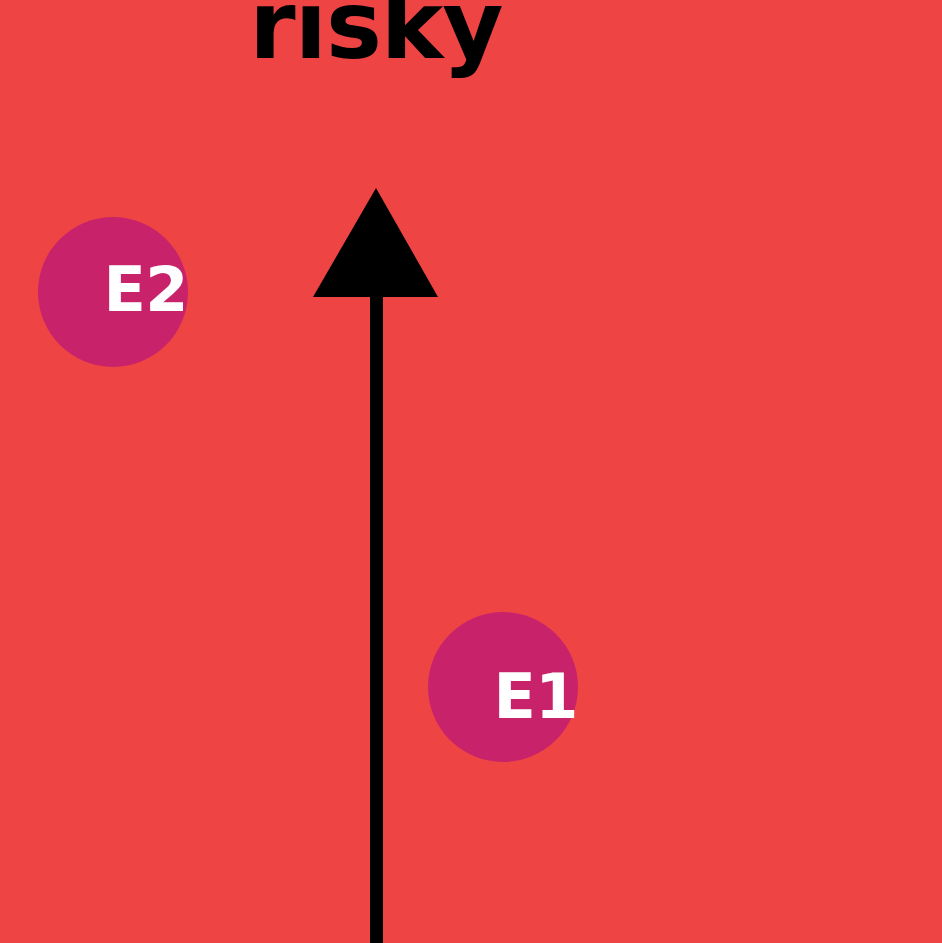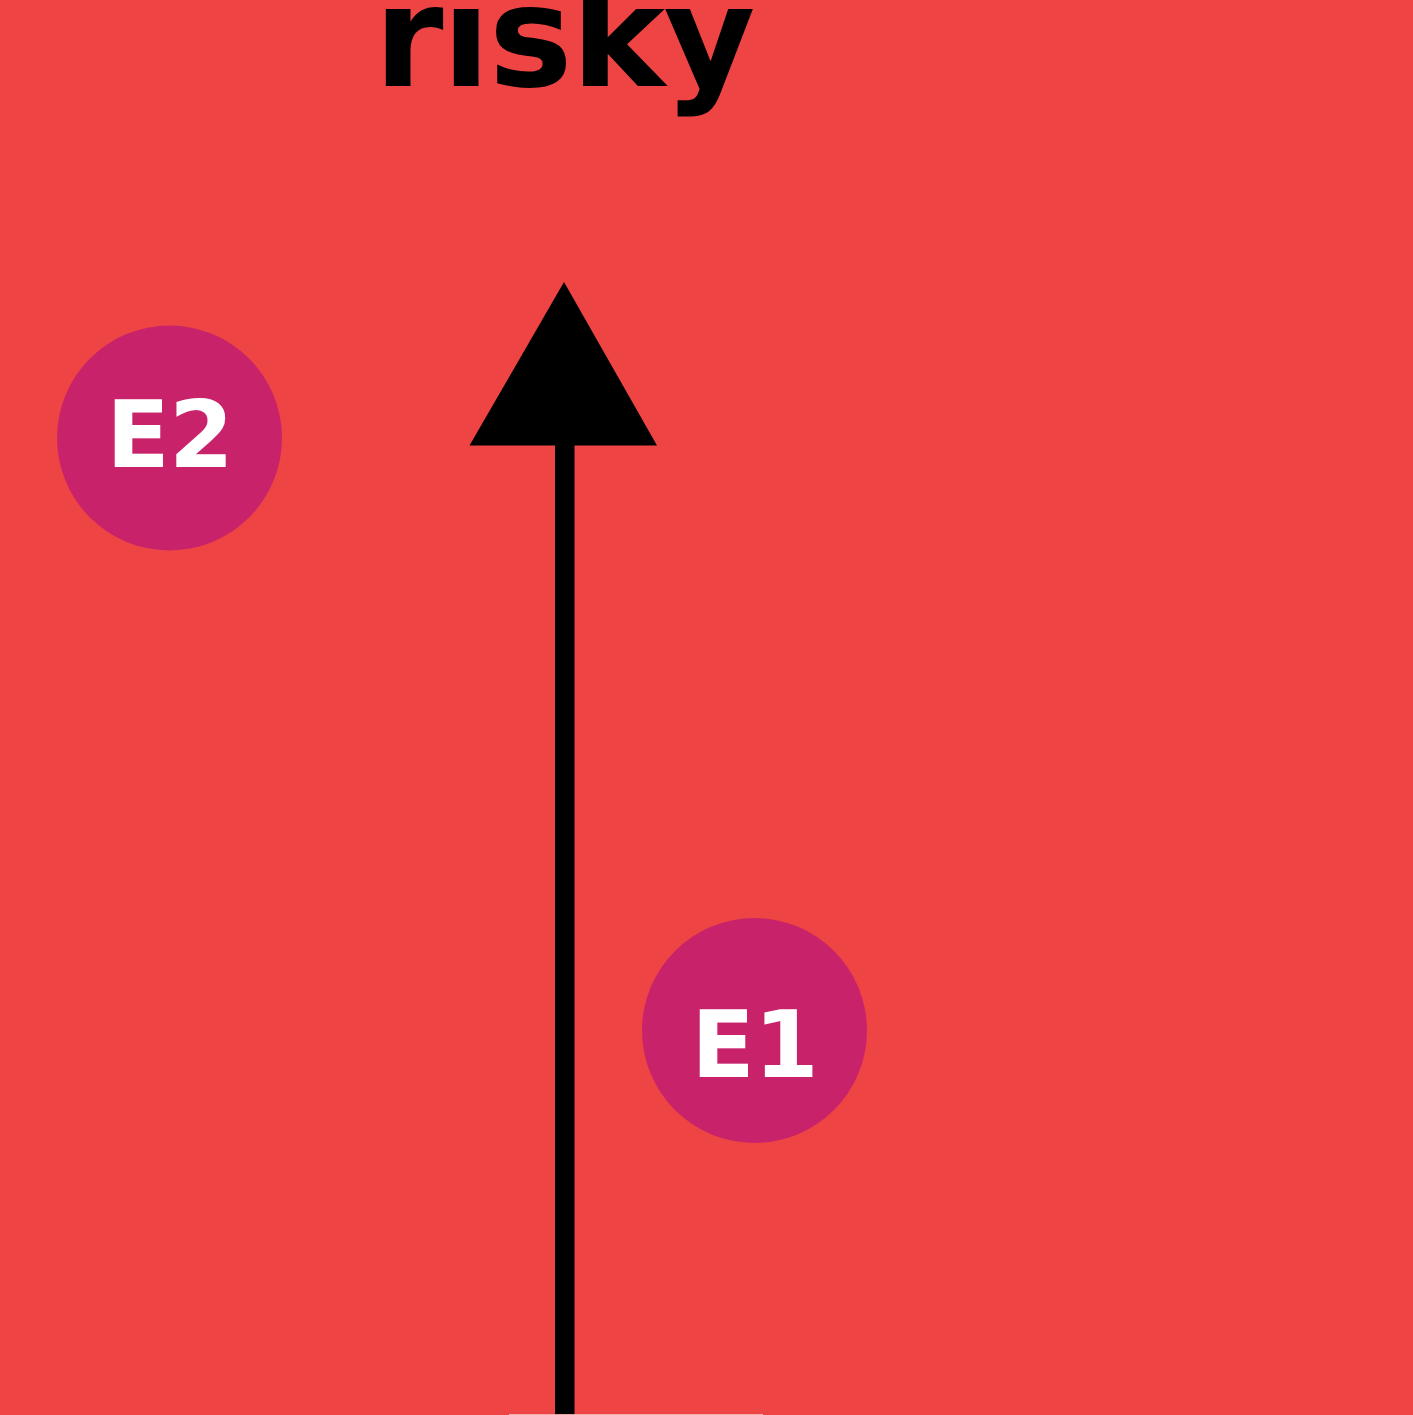--- a/index.html
+++ b/index.html
@@ -43,21 +43,21 @@
     height: 943px;
     display: block;
     pointer-events: none;
   }
   
   .node {
     position: absolute;
     border-radius: 50%;
     display: flex;
     align-items: center;
-    justify-content: center;
+    justify-content: flex-end;
     box-sizing: border-box;
     user-select: none;
   }
   .node-label {
     font-family: "DejaVu Sans", "Liberation Sans", sans-serif;
     font-weight: 700;
     font-size: 62px;
     line-height: 1;
     letter-spacing: -0.5px;
     color: #ffffff;

